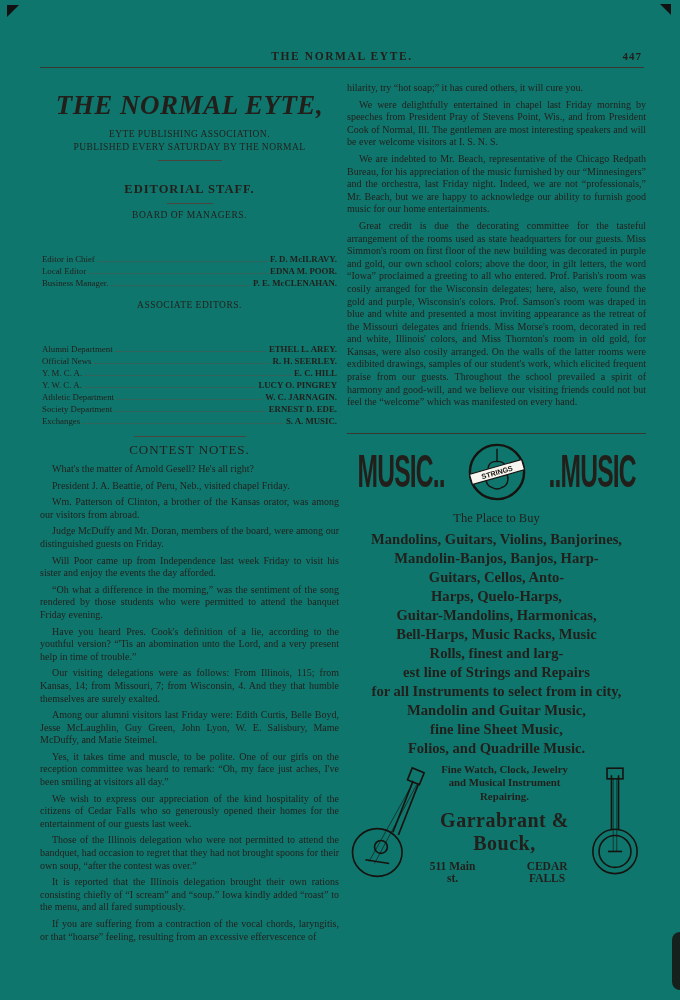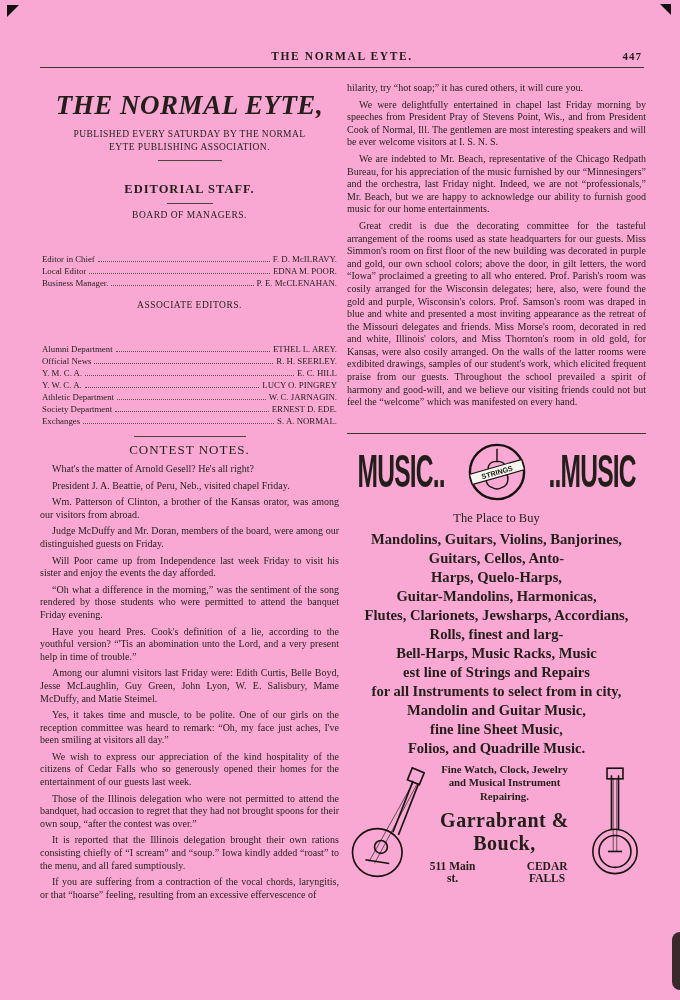--- a/index.html
+++ b/index.html
@@ -1,16 +1,16 @@
 <!DOCTYPE html>
 <html><head>
 <meta charset="utf-8">
 <style>
   html,body{margin:0;padding:0;background:#e8e6e0;}
-  .page{position:relative;width:680px;height:1000px;background:#f9a8d4;box-sizing:border-box;
+  .page{position:relative;width:680px;height:1000px;background:#0f766e;box-sizing:border-box;
         overflow:hidden;font-family:"Liberation Serif","DejaVu Serif",serif;color:#221f1a;}
   
   .corner{position:absolute;width:0;height:0;}
   .tl{top:5px;left:7px;border-top:12px solid #111;border-right:12px solid transparent;}
   .tr{top:4px;right:9px;border-top:11px solid #111;border-left:11px solid transparent;}
   .edge-smudge{position:absolute;right:-5px;bottom:10px;width:13px;height:58px;background:#16130f;
         border-radius:8px 0 0 8px;opacity:.85;}
   
   .running-head{position:absolute;top:50px;left:40px;right:36px;border-bottom:1px solid #3a362f;padding-bottom:5px;}
   .run-title{display:block;text-align:center;font-weight:bold;font-size:11.5px;letter-spacing:1.6px;}
@@ -23,21 +23,21 @@
   .mast-title{font-size:27px;font-weight:bold;font-style:italic;letter-spacing:.5px;margin-bottom:7px;}
   .pub-line{font-size:9.5px;letter-spacing:.4px;line-height:13px;}
   .rule-short{border-top:1px solid #4a453c;margin:6px auto;}
   .w60{width:64px;} .w40{width:46px;} .w100{width:112px;margin:9px auto 5px;}
   .staff-heading{font-size:12.5px;font-weight:bold;letter-spacing:1px;margin-top:21px;}
   .sub-heading{font-size:9.5px;letter-spacing:.5px;margin:6px 0 3px;}
   .sub-heading.assoc{margin-top:11px;}
   .staff-list{padding:0 2px;margin-top:33px;}
   .staff-row{display:flex;align-items:baseline;font-size:8.8px;line-height:12px;text-align:left;}
   .staff-dots{flex:1;border-bottom:1.5px dotted #55504a;margin:0 3px 2.5px;}
-  .staff-name{white-space:nowrap;}
+  .staff-name{white-space:nowrap;font-weight:bold;}
   .section-heading{text-align:center;font-weight:normal;font-size:13px;letter-spacing:1px;margin:2px 0 5px;}
   
   .para{margin:4px 0;font-size:10px;line-height:12.6px;text-align:justify;text-indent:12px;}
   .right-paras .para:first-of-type{text-indent:0;}
   .poem{margin:5px 0 5px 26px;}
   .poem-line{font-size:10px;line-height:12.6px;}
   
   .music-ad{margin-top:24px;border-top:1px solid #3a362f;padding-top:8px;}
   .music-banner{display:flex;align-items:center;justify-content:space-between;padding:0 1px;}
   .music-word{display:inline-block;font-family:"Liberation Sans",sans-serif;font-weight:bold;font-size:30px;
@@ -61,22 +61,22 @@
   <div class="running-head">
     <span class="run-title">THE NORMAL EYTE.</span>
     <span class="page-num">447</span>
   </div>
 
   <div class="columns">
 
     <div class="col">
       <div class="masthead">
         <div class="mast-title">THE NORMAL EYTE,</div>
+        <div class="pub-line">EYTE PUBLISHING ASSOCIATION.</div>
         <div class="pub-line">PUBLISHED EVERY SATURDAY BY THE NORMAL</div>
-        <div class="pub-line">EYTE PUBLISHING ASSOCIATION.</div>
         <div class="rule-short w60"></div>
         <div class="staff-heading">EDITORIAL STAFF.</div>
         <div class="rule-short w40"></div>
         <div class="sub-heading">BOARD OF MANAGERS.</div>
         <div class="staff-list">
 
             <div class="staff-row">
               <span class="staff-role">Editor in Chief</span>
               <span class="staff-dots"></span>
               <span class="staff-name">F. D. McILRAVY.</span>
@@ -129,37 +129,38 @@
 
             <div class="staff-row">
               <span class="staff-role">Society Department</span>
               <span class="staff-dots"></span>
               <span class="staff-name">ERNEST D. EDE.</span>
             </div>
 
             <div class="staff-row">
               <span class="staff-role">Exchanges</span>
               <span class="staff-dots"></span>
-              <span class="staff-name">S. A. NORMAL.</span>
+              <span class="staff-name">S. A. MUSIC.</span>
             </div>
           </div>
       </div>
 
       <div class="rule-short w100"></div>
       <div class="section-heading">CONTEST NOTES.</div>
 
       <div class="paras">
 
       <p class="para">What's the matter of Arnold Gesell?  He's all right?</p>
           <p class="para">President J. A. Beattie, of Peru, Neb., visited chapel Friday.</p>
           <p class="para">Wm. Patterson of Clinton, a brother of the Kansas orator, was among our visitors from abroad.</p>
           <p class="para">Judge McDuffy and Mr. Doran, members of the board, were among our distinguished guests on Friday.</p>
           <p class="para">Will Poor came up from Independence last week Friday to visit his sister and enjoy the events the day afforded.</p>
           <p class="para">“Oh what a difference in the morning,” was the sentiment of the song rendered by those students who were permitted to attend the banquet Friday evening.</p>
           <p class="para">Have you heard Pres. Cook's definition of a lie, according to the youthful version?  “'Tis an abomination unto the Lord, and a very present help in time of trouble.”</p>
+          <p class="para">Our visiting delegations were as follows:  From Illinois, 115; from Kansas, 14; from Missouri, 7; from Wisconsin, 4.  And they that humble themselves are surely exalted.</p>
           <p class="para">Among our alumni visitors last Friday were: Edith Curtis, Belle Boyd, Jesse McLaughlin, Guy Green, John Lyon, W. E. Salisbury, Mame McDuffy, and Matie Steimel.</p>
         </div>
 
 
       <div class="paras">
 
       <p class="para">Yes, it takes time and muscle, to be polite.  One of our girls on the reception committee was heard to remark:  “Oh, my face just aches, I've been smiling at visitors all day.”</p>
           <p class="para">We wish to express our appreciation of the kind hospitality of the citizens of Cedar Falls who so generously opened their homes for the entertainment of our guests last week.</p>
           <p class="para">Those of the Illinois delegation who were not permitted to attend the bandquet, had occasion to regret that they had not brought spoons for their own soup, “after the contest was over.”</p>
           <p class="para">It is reported that the Illinois delegation brought their own rations consisting chiefly of “I scream” and “soup.”  Iowa kindly added “roast” to the menu, and all fared sumptiously.</p>
@@ -191,26 +192,26 @@
             </g>
           </svg>
           <span class="music-word">..MUSIC</span>
         </div>
 
         <div class="place">The Place to Buy</div>
 
         <div class="ad-lines">
 
         <div class="ad-line">Mandolins, Guitars, Violins, Banjorines,</div>
+            <div class="ad-line">Mandolin-Banjos, Banjos, Harp-</div>
             <div class="ad-line">Guitars, Cellos, Anto-</div>
             <div class="ad-line">Harps, Quelo-Harps,</div>
             <div class="ad-line">Guitar-Mandolins, Harmonicas,</div>
-            <div class="ad-line">Flutes, Clarionets, Jewsharps, Accordians,</div>
+            <div class="ad-line">Bell-Harps, Music Racks, Music</div>
             <div class="ad-line">Rolls, finest and larg-</div>
-            <div class="ad-line">Bell-Harps, Music Racks, Music</div>
             <div class="ad-line">est line of Strings and Repairs</div>
             <div class="ad-line">for all Instruments to select from in city,</div>
             <div class="ad-line">Mandolin and Guitar Music,</div>
             <div class="ad-line">fine line Sheet Music,</div>
             <div class="ad-line">Folios, and Quadrille Music.</div>
           </div>
 
         <div class="ad-bottom">
           <svg width="78" height="120" viewBox="0 0 85 130">
             <g stroke="#16130f" fill="none" stroke-width="1.8">

